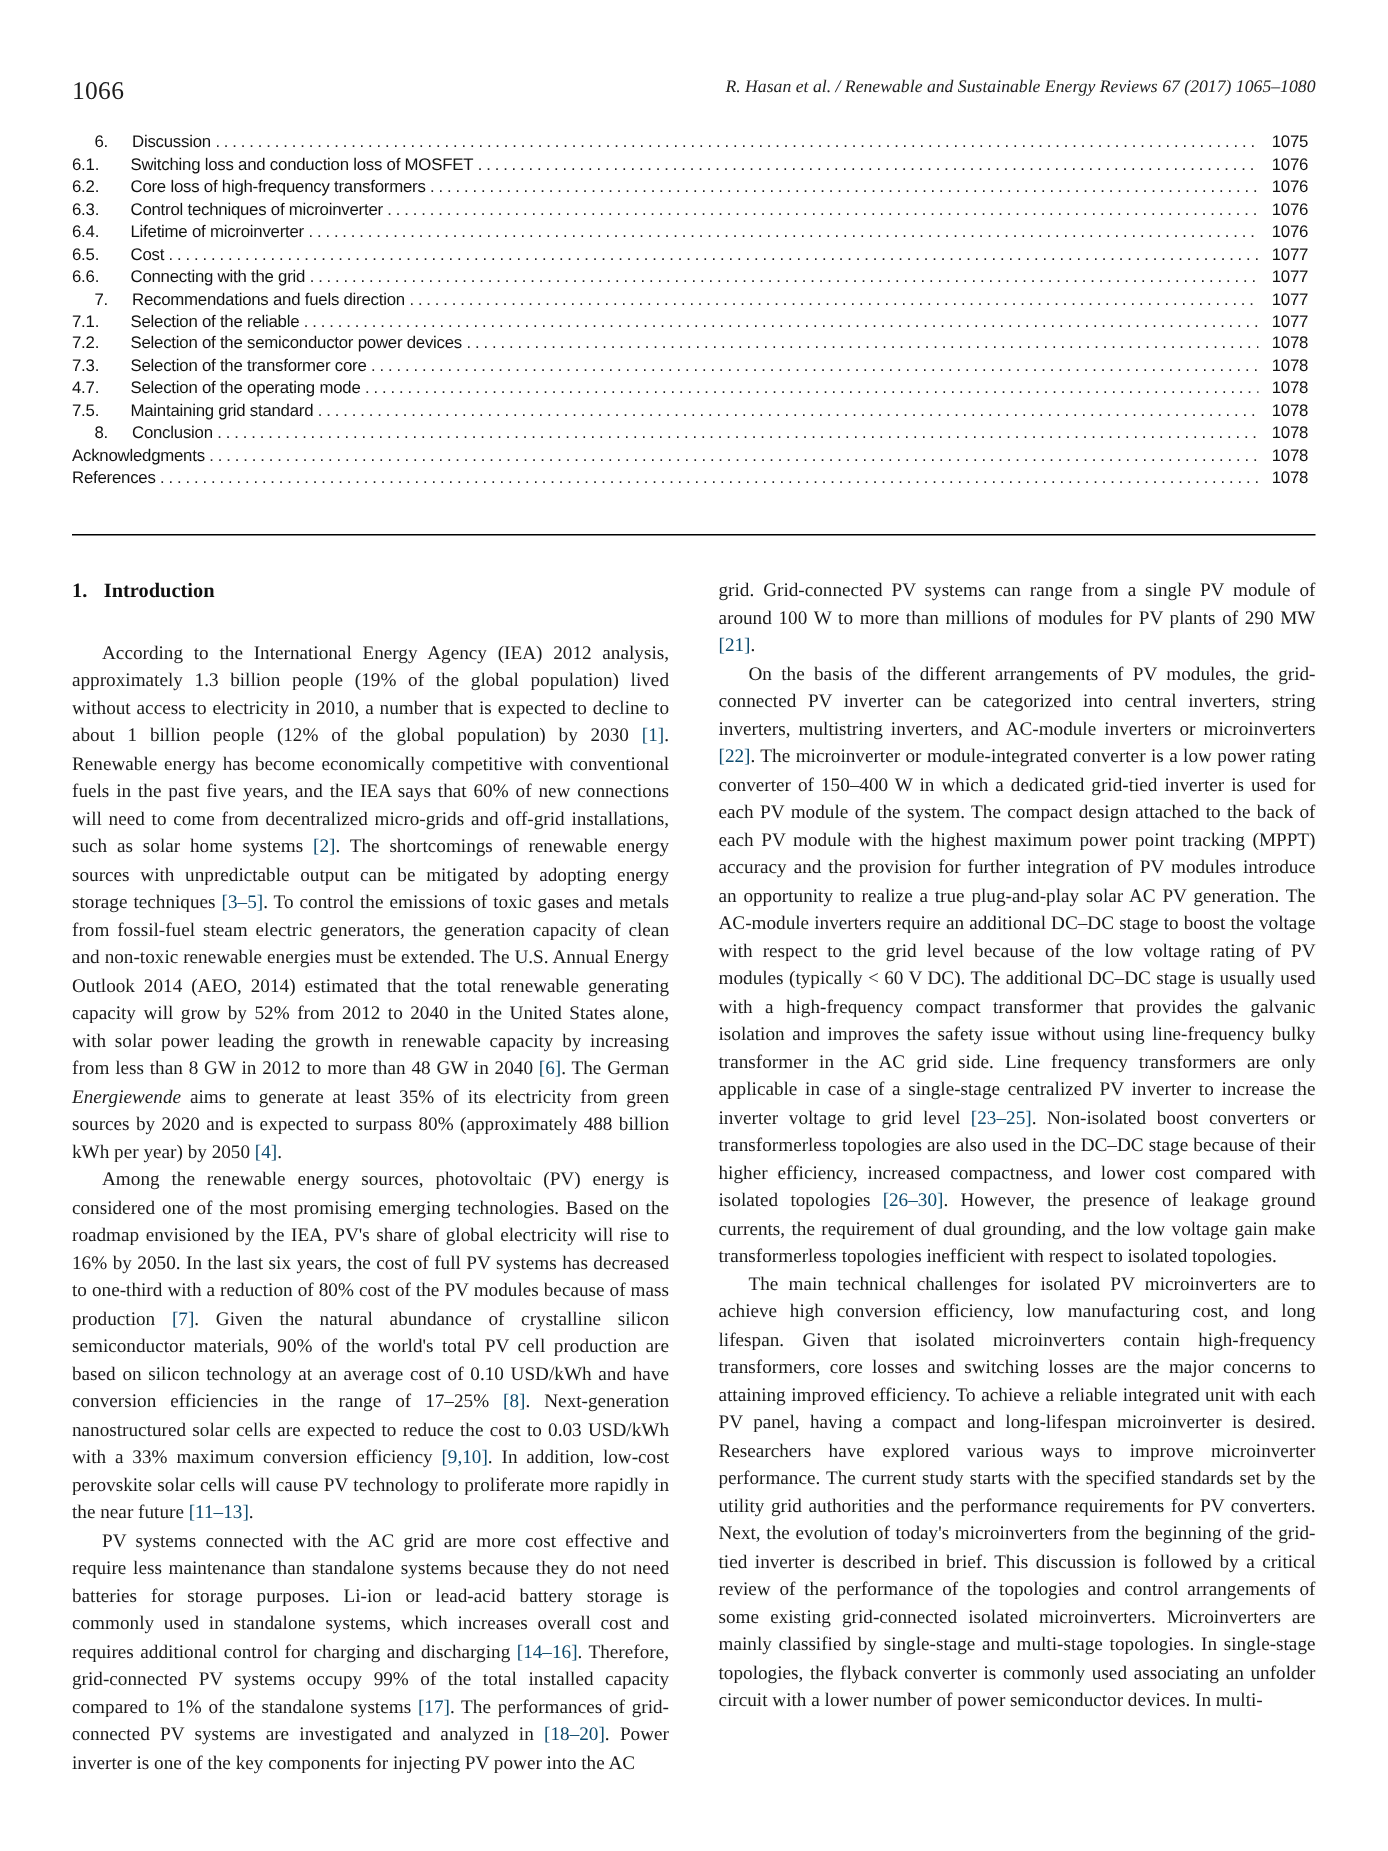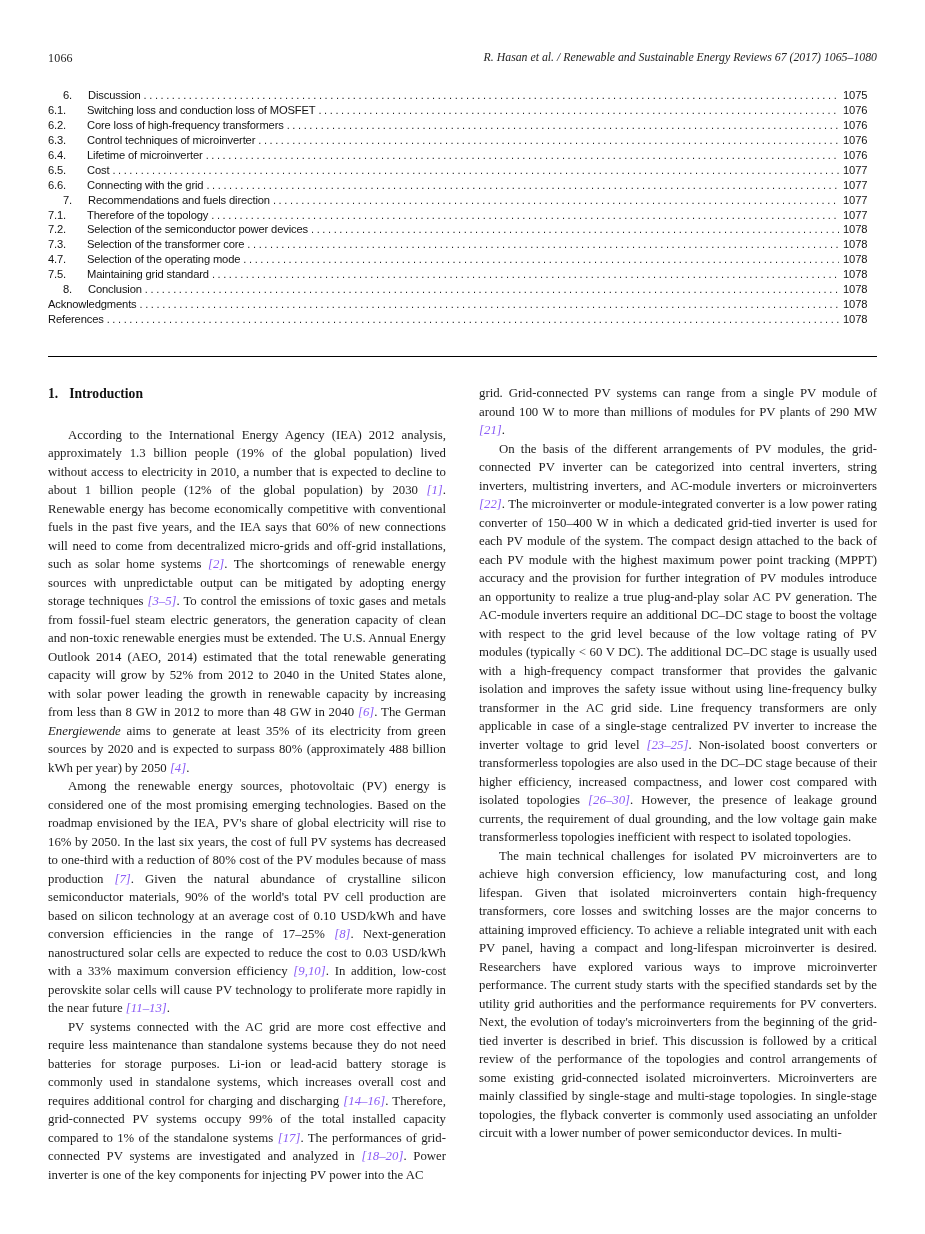--- a/index.html
+++ b/index.html
@@ -2,45 +2,45 @@
 <html lang="en"><head>
 <meta charset="utf-8">
 <style>
   html,body{margin:0;padding:0;background:#ffffff;}
   .page{
     position:relative;width:925px;height:1234px;margin:0 auto;background:#fff;
     font-family:"Liberation Serif",serif;color:#1c1c1c;overflow:hidden;
   }
   
   .hdr{position:absolute;top:50px;left:48px;right:48px;height:16px;}
-  .hdr .pgnum{position:absolute;left:0;top:1px;font-size:12px;letter-spacing:.2px;}
+  .hdr .pgnum{position:absolute;left:0;top:1px;font-size:17px;letter-spacing:.2px;}
   .hdr .running{position:absolute;left:0;right:0;top:0;text-align:right;font-style:italic;font-size:11.8px;color:#222;}
   
   .toc{position:absolute;top:88px;left:48px;right:48px;font-family:"Liberation Sans",sans-serif;
        font-size:11.2px;letter-spacing:-0.15px;color:#121212;}
   .toc-row{display:flex;align-items:baseline;height:14.95px;line-height:14.95px;}
   .toc-num{flex:none;}
   .lvl1 .toc-num{margin-left:15px;width:25px;}
   .lvl2 .toc-num{width:39px;}
   .toc-title{flex:none;white-space:nowrap;padding-right:3px;}
   .toc-dots{flex:1 1 auto;overflow:hidden;white-space:nowrap;color:#222;}
   .toc-dots::after{
     content:"..........................................................................................................................................................................................................................................";
     letter-spacing:2.6px;font-size:11px;
   }
-  .toc-page{flex:none;width:34px;text-align:left;padding-left:4px;}
+  .toc-page{flex:none;width:34px;text-align:center;padding-left:4px;}
   
   .rule{position:absolute;top:356px;left:48px;right:48px;border:none;border-top:1.7px solid #000;margin:0;}
   
   .columns{position:absolute;top:384px;left:48px;right:48px;display:flex;gap:33px;}
   .col{width:398px;flex:none;text-align:justify;font-size:12.8px;line-height:18.5px;color:#1b1b1b;}
   .section-heading{display:flex;gap:11px;margin:1px 0 22px 0;font-size:13.6px;font-weight:bold;color:#111;}
   .col p{margin:0;text-indent:20px;}
   .col p.noindent{text-indent:0;}
-  .cite{color:#8b5cf6;text-decoration:none;cursor:pointer;font-style:italic;}
+  .cite{color:#0c4a6e;text-decoration:none;cursor:pointer;}
   .col i{font-style:italic;margin-top:35px;}
 </style>
 </head>
 <body>
 
 <div class="page">
 
   <div class="hdr">
     <span class="pgnum">1066</span>
     <span class="running">R. Hasan et al. / Renewable and Sustainable Energy Reviews 67 (2017) 1065–1080</span>
@@ -90,21 +90,21 @@
         <span class="toc-page">1077</span>
       </div>
       <div class="toc-row lvl1">
         <span class="toc-num">7.</span>
         <span class="toc-title">Recommendations and fuels direction</span>
         <span class="toc-dots"></span>
         <span class="toc-page">1077</span>
       </div>
       <div class="toc-row lvl2">
         <span class="toc-num">7.1.</span>
-        <span class="toc-title">Therefore of the topology</span>
+        <span class="toc-title">Selection of the reliable</span>
         <span class="toc-dots"></span>
         <span class="toc-page">1077</span>
       </div>
       <div class="toc-row lvl2">
         <span class="toc-num">7.2.</span>
         <span class="toc-title">Selection of the semiconductor power devices</span>
         <span class="toc-dots"></span>
         <span class="toc-page">1078</span>
       </div>
       <div class="toc-row lvl2">

